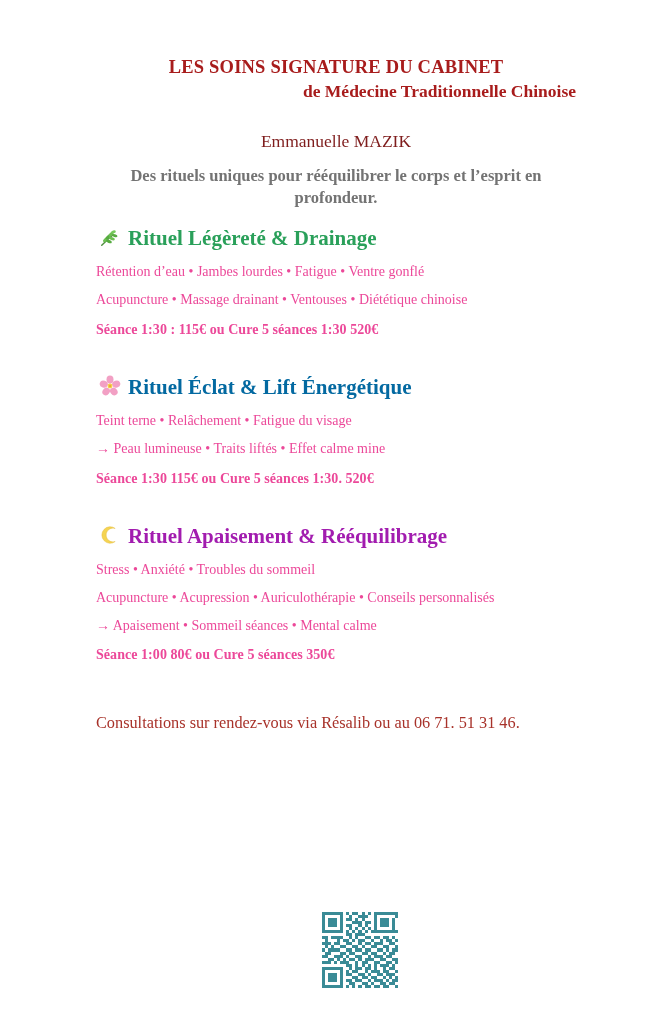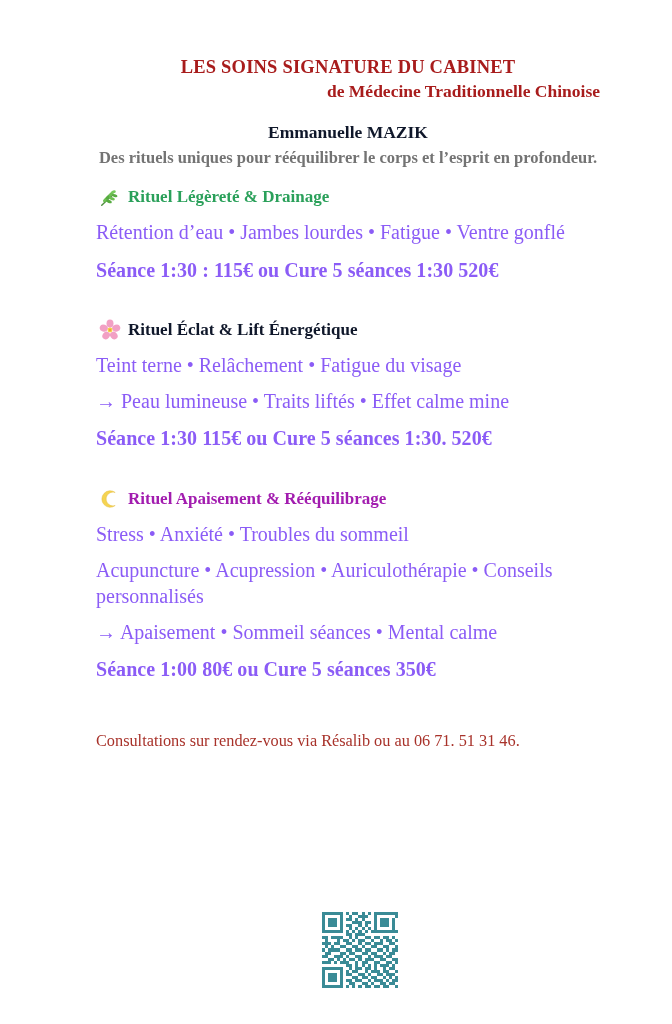--- a/index.html
+++ b/index.html
@@ -13,21 +13,21 @@
     font-family: "Liberation Serif", "DejaVu Serif", serif;
     color: #000000;
     overflow: hidden;
     position: relative;
   }
 
   .page {
     width: 672px;
     height: 760px;
     box-sizing: border-box;
-    padding: 0 72px 0 96px;
+    padding: 0 96px 0 96px;
     position: relative;
   }
 
   
   .header {
     text-align: center;
     padding-top: 56px;
   }
   .title-line-1 {
     color: #a81c1c;
@@ -39,24 +39,24 @@
   }
   .title-line-2 {
     color: #a81c1c;
     font-weight: bold;
     font-size: 17.5px;
     line-height: 1.3;
     margin: 0;
     text-align: right;
   }
   .practitioner {
-    color: #0f172a;
-    font-weight: bold;
+    color: #7f1d1d;
+    font-weight: normal;
     font-size: 17.5px;
-    margin: 0;
+    margin: 9px;
     padding-top: 19px;
     line-height: 1.3;
   }
   .tagline {
     color: #737373;
     font-weight: bold;
     font-size: 16.5px;
     line-height: 1.33;
     margin: 0;
     padding-top: 3px;
@@ -67,44 +67,44 @@
     padding-top: 16px;
   }
   .ritual {
     margin-bottom: 0;
   }
   .ritual + .ritual {
     padding-top: 35px;
   }
   .ritual-heading {
     display: flex;
-    align-items: flex-end;
+    align-items: flex-start;
     gap: 7px;
     font-weight: bold;
-    font-size: 17px;
+    font-size: 21px;
     line-height: 1.25;
     margin: 0 0 7px 0;
     padding-left: 3px;
   }
   .ritual-heading .emoji {
     display: inline-block;
     width: 22px;
     height: 22px;
     flex: 0 0 22px;
     position: relative;
     top: 1px;
   }
   .ritual-heading .emoji svg { display: block; }
 
   .ritual-line {
-    font-size: 20px;
+    font-size: 14px;
     line-height: 1.33;
     margin: 0;
     padding: 9px 0 0 0;
-    color: #8b5cf6;
+    color: #ec4899;
   }
   .ritual-line.first { padding-top: 5px; }
   .ritual-line.price {
     font-weight: bold;
     padding-top: 11px;
     letter-spacing: 0.05px;
   }
 
   
   .footer {
@@ -151,20 +151,21 @@
             <ellipse cx="17.5" cy="12" rx="4.4" ry="2.3" fill="#6cbf52" transform="rotate(-40 17.5 12)"></ellipse>
             <ellipse cx="14.5" cy="22.5" rx="4.3" ry="2.2" fill="#57ab41" transform="rotate(18 14.5 22.5)"></ellipse>
             <ellipse cx="18.8" cy="18.3" rx="4.4" ry="2.2" fill="#6cbf52" transform="rotate(18 18.8 18.3)"></ellipse>
             <ellipse cx="22.8" cy="14" rx="4.2" ry="2.1" fill="#57ab41" transform="rotate(18 22.8 14)"></ellipse>
             <ellipse cx="21" cy="8.6" rx="3.6" ry="2.0" fill="#76c95c" transform="rotate(-18 21 8.6)"></ellipse>
           </svg>
         </span>
         <span style="color: rgb(42, 160, 90);">Rituel Légèreté &amp; Drainage</span>
       </h2>
       <p class="ritual-line first">Rétention d’eau • Jambes lourdes • Fatigue • Ventre gonflé</p>
+      <p class="ritual-line">Acupuncture • Massage drainant • Ventouses • Diététique chinoise</p>
       <p class="ritual-line price">Séance 1:30 : 115€  ou Cure 5 séances  1:30  520€</p>
     </section>
 
     <section class="ritual">
       <h2 class="ritual-heading">
         <span class="emoji">
           <svg viewBox="0 0 32 32" xmlns="http://www.w3.org/2000/svg" aria-hidden="true">
             <g fill="#f2a0c4">
               <ellipse cx="16" cy="6.6" rx="5.1" ry="6.0"></ellipse>
               <ellipse cx="25.0" cy="13.2" rx="5.1" ry="6.0" transform="rotate(72 25.0 13.2)"></ellipse>
@@ -172,21 +173,21 @@
               <ellipse cx="10.4" cy="24.0" rx="5.1" ry="6.0" transform="rotate(216 10.4 24.0)"></ellipse>
               <ellipse cx="7.0" cy="13.2" rx="5.1" ry="6.0" transform="rotate(288 7.0 13.2)"></ellipse>
             </g>
             <g fill="#e87fae" opacity="0.75">
               <path d="M16 2.5 L16 9"></path>
             </g>
             <circle cx="16" cy="16" r="3.6" fill="#f6d34a"></circle>
             <circle cx="16" cy="16" r="1.7" fill="#e8a93c"></circle>
           </svg>
         </span>
-        <span style="color: #0f172a;">Rituel Éclat &amp; Lift Énergétique</span>
+        <span style="color: #0369a1;">Rituel Éclat &amp; Lift Énergétique</span>
       </h2>
       <p class="ritual-line first">Teint terne • Relâchement • Fatigue du visage</p>
       <p class="ritual-line">→ Peau lumineuse • Traits liftés • Effet calme mine</p>
       <p class="ritual-line price">Séance 1:30 115€ ou Cure 5 séances 1:30. 520€</p>
     </section>
 
     <section class="ritual">
       <h2 class="ritual-heading">
         <span class="emoji">
           <svg viewBox="0 0 32 32" xmlns="http://www.w3.org/2000/svg" aria-hidden="true">

